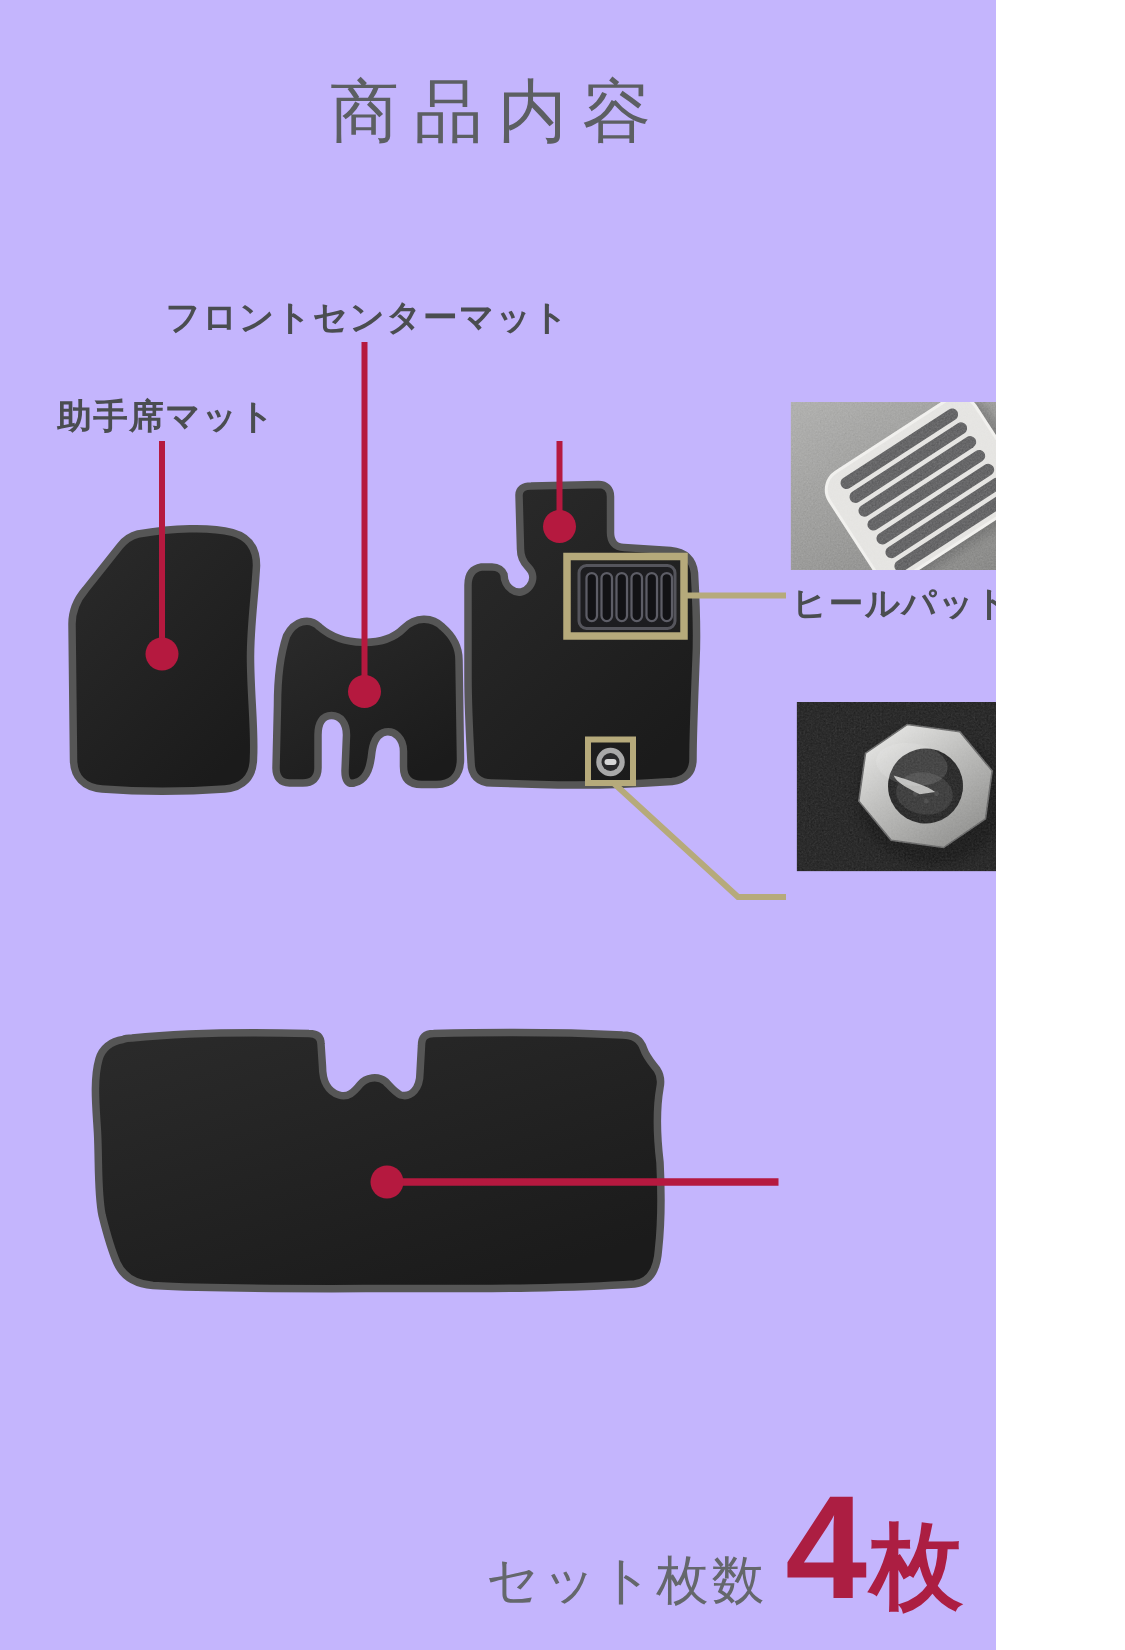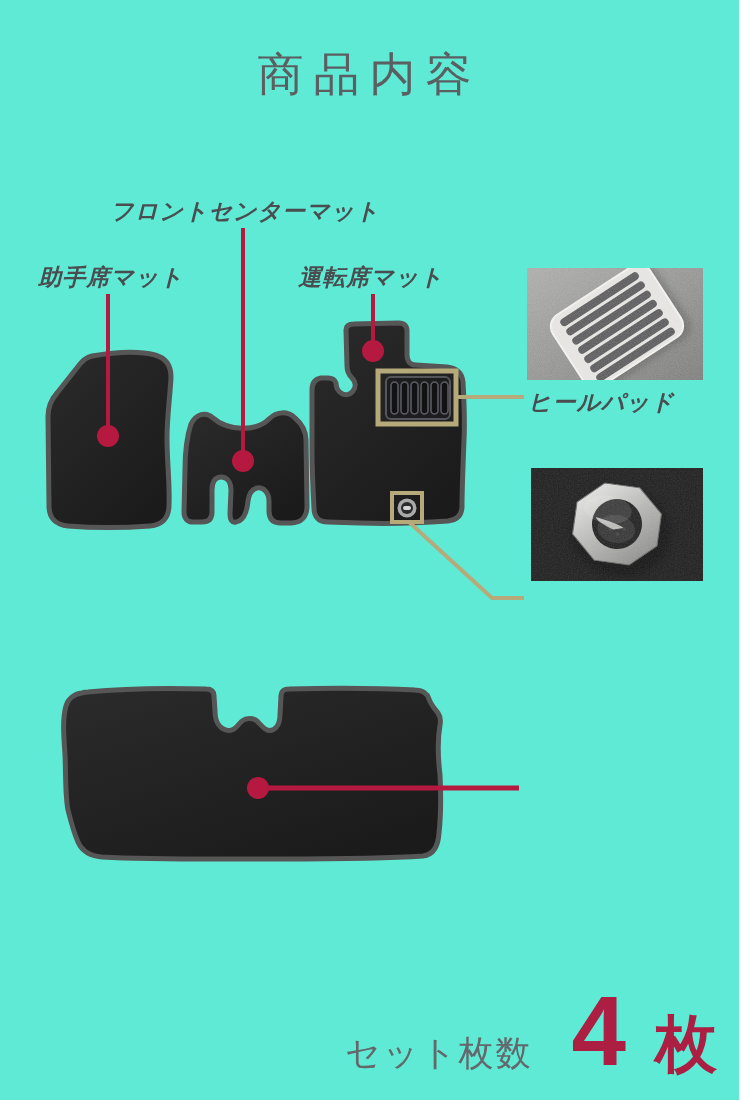--- a/index.html
+++ b/index.html
@@ -1,33 +1,33 @@
 <!DOCTYPE html>
 <html><head>
 <meta charset="utf-8">
 <style>
   html,body{margin:0;padding:0;background:#fff;}
   .canvas{
-    position:relative;width:739px;height:1100px;background:#5eead4;overflow:hidden;
+    position:relative;width:664px;height:1100px;background:#c4b5fd;overflow:hidden;
     font-family:"Liberation Sans","DejaVu Sans",sans-serif;
   }
   .page-title{
     position:absolute;top:44px;left:50%;transform:translateX(-50%);
     font-size:46px;font-weight:400;letter-spacing:10px;color:#5c5f62;white-space:nowrap;
   }
   .label{
     position:absolute;font-size:23px;font-weight:bold;color:#4a4d50;
-    white-space:nowrap;letter-spacing:1px;font-style:italic;
+    white-space:nowrap;letter-spacing:1px;
   }
   .label.centered{transform:translateX(-50%);}
   .overlay-svg{position:absolute;left:0;top:0;width:750px;height:1100px;}
   .photo{position:absolute;overflow:hidden;}
   .photo svg{display:block;}
   .footer{
-    position:absolute;right:22px;bottom:20px;display:flex;align-items:baseline;white-space:nowrap;gap:27px;
+    position:absolute;right:22px;bottom:20px;display:flex;align-items:baseline;white-space:nowrap;
   }
   .footer .set-label{font-size:35px;color:#64676b;letter-spacing:2px;margin-right:12px;}
   .footer .count-num{font-size:98px;font-weight:bold;color:#ac1e42;line-height:1;letter-spacing:0;}
   .footer .count-unit{font-size:62px;font-weight:bold;color:#ac1e42;line-height:1;margin-left:2px;}
 </style>
 </head>
 <body>
 
 <div class="canvas">
 
@@ -179,21 +179,20 @@
         <circle cx="8" cy="4" r="1.6" fill="#3e3e3e"></circle>
         <path d="M -22 -4 C -10 -2, 2 0, 7 3 L -3 6 C -12 3, -20 0, -22 -4 Z" fill="#c6c6c4" opacity="0.9"></path>
         <ellipse cx="-11" cy="-13" rx="24" ry="14" fill="#ffffff" opacity="0.12"></ellipse>
       </g>
       <rect width="172" height="113" filter="url(#grain2)" opacity="0.22"></rect>
     </svg>
   </div>
 
   <div class="label centered" style="left:245px;top:196px;">フロントセンターマット</div>
   <div class="label centered" style="left:111px;top:262px;">助手席マット</div>
-  <div class="label centered" style="left:371px;top:262px;">運転席マット</div>
   <div class="label" style="left:528px;top:387px;">ヒールパッド</div>
 
   <div class="footer">
     <span class="set-label">セット枚数</span>
     <span class="count-num">4</span>
     <span class="count-unit">枚</span>
   </div>
 
 </div>
 

